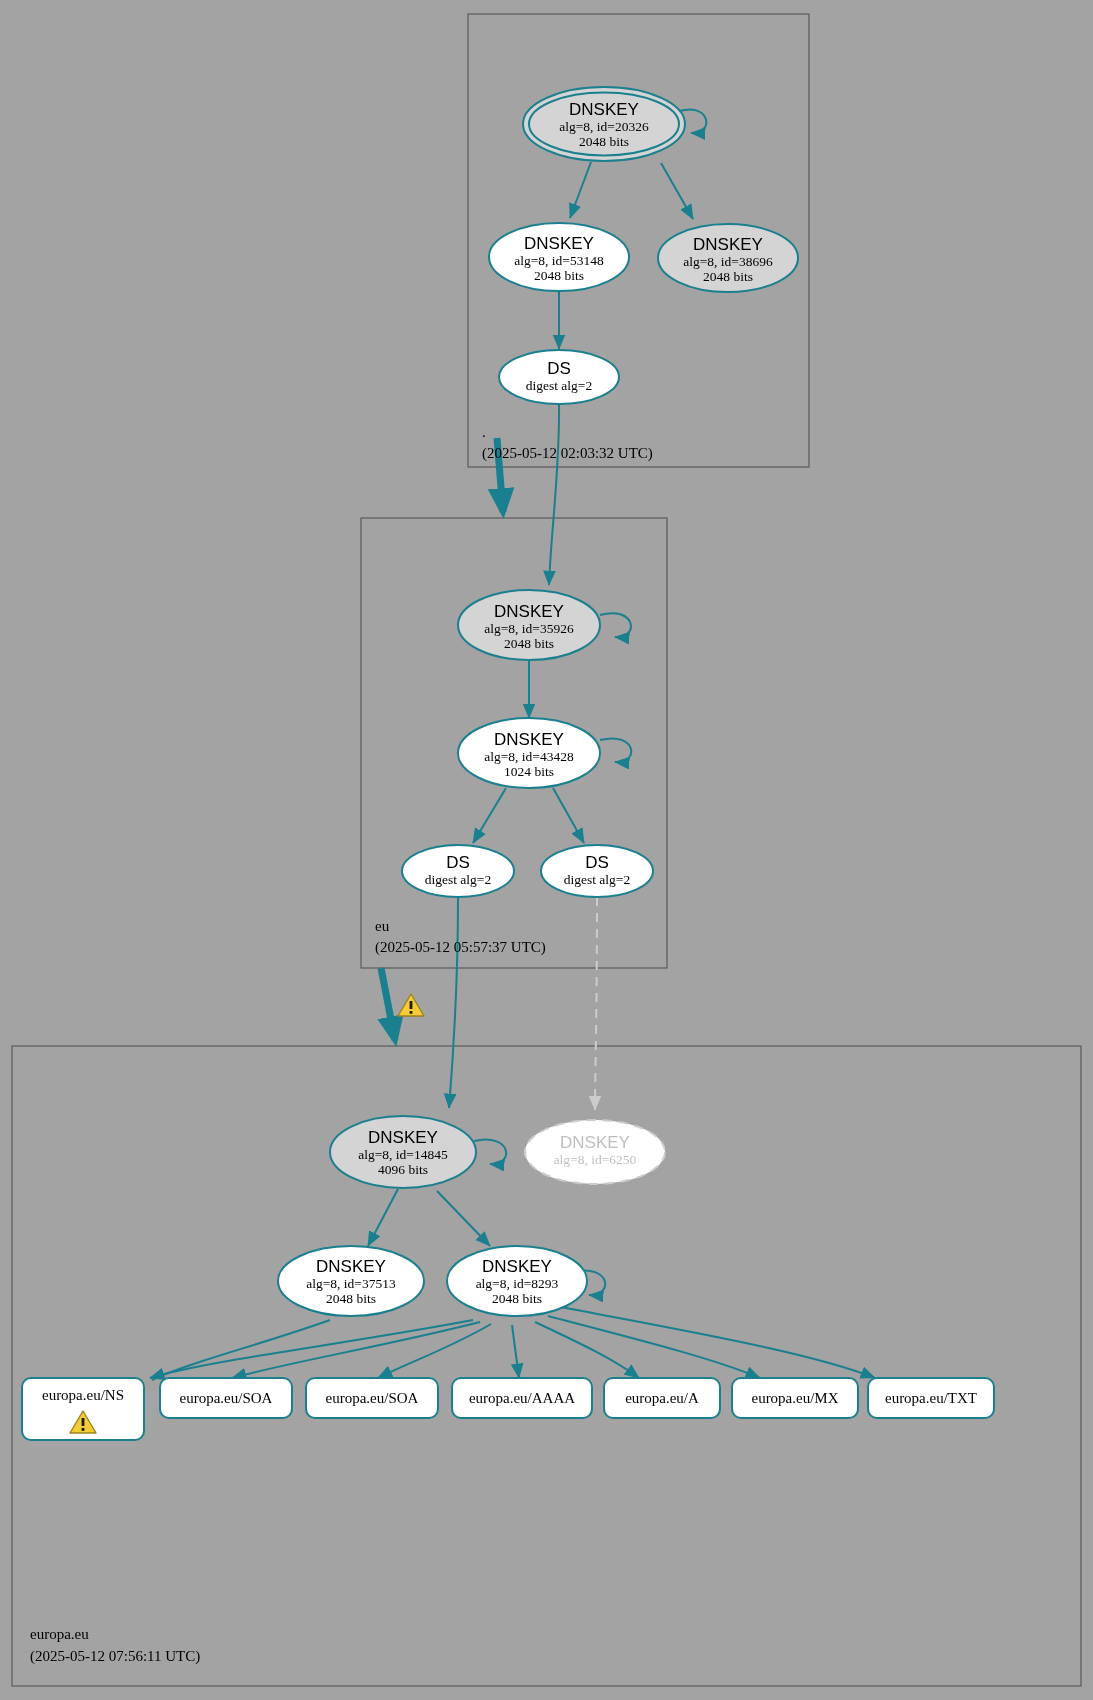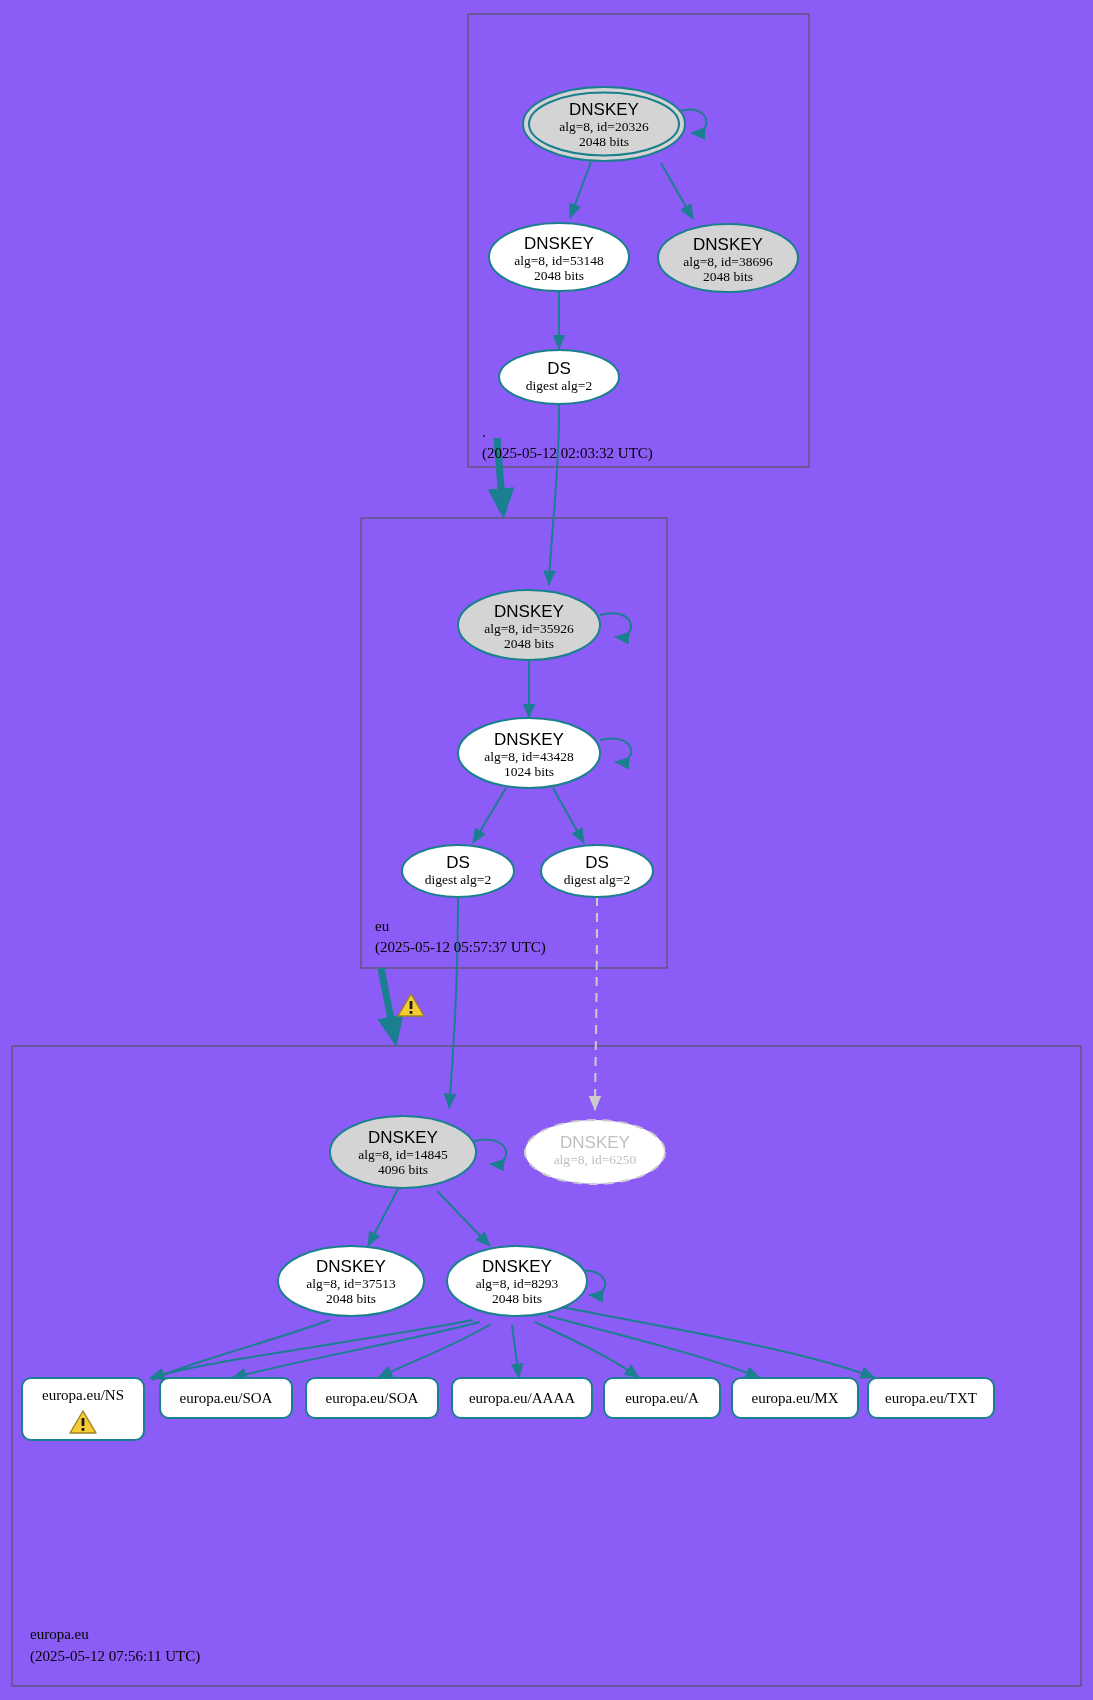--- a/index.html
+++ b/index.html
@@ -4,21 +4,21 @@
 <style>
   html, body {
     margin: 0;
     padding: 0;
     background: #ffffff;
   }
   #canvas {
     position: relative;
     width: 1093px;
     height: 1700px;
-    background: #8b5cf6;
+    background: #a3a3a3;
     font-family: "Liberation Sans", sans-serif;
     overflow: hidden;
   }
   svg#graph {
     position: absolute;
     left: 0;
     top: 0;
     width: 1093px;
     height: 1700px;
   }

